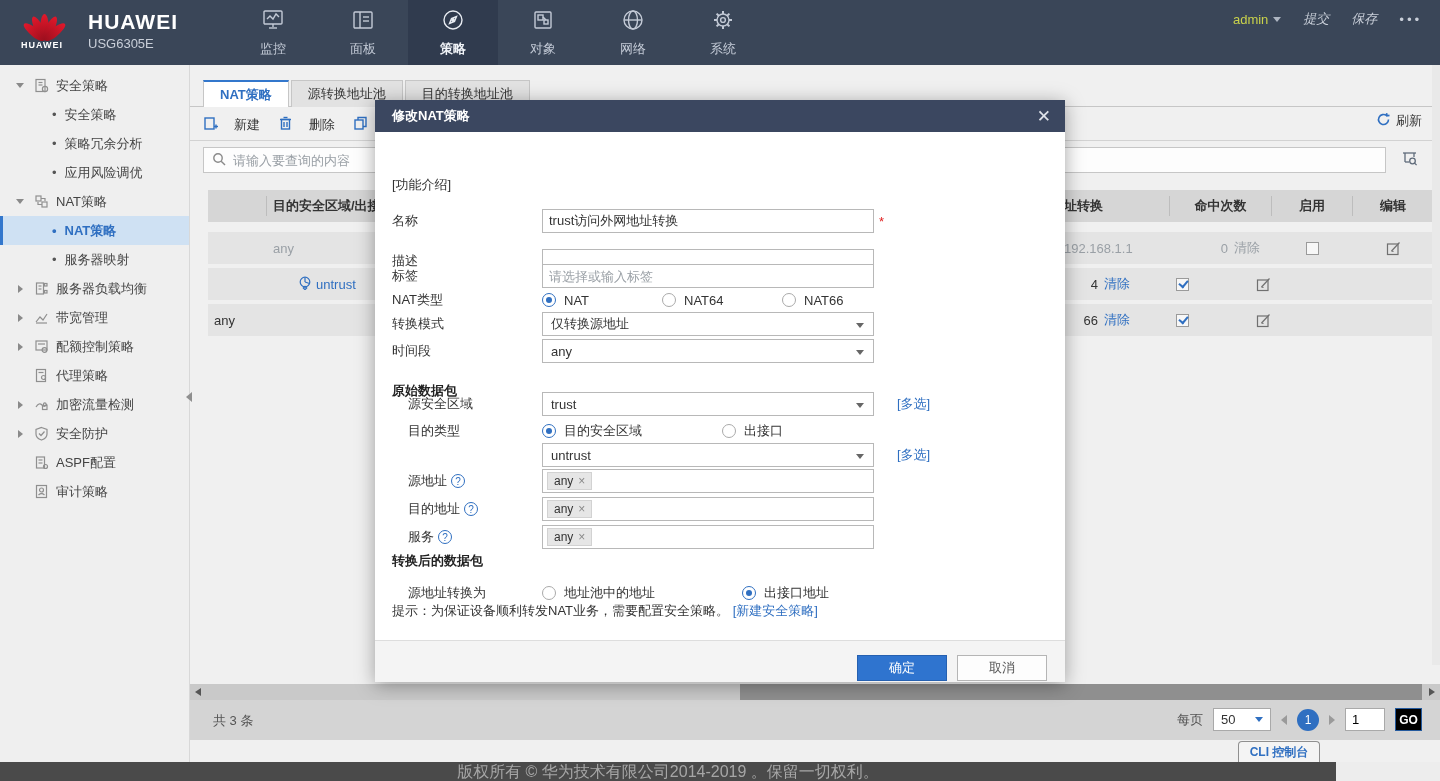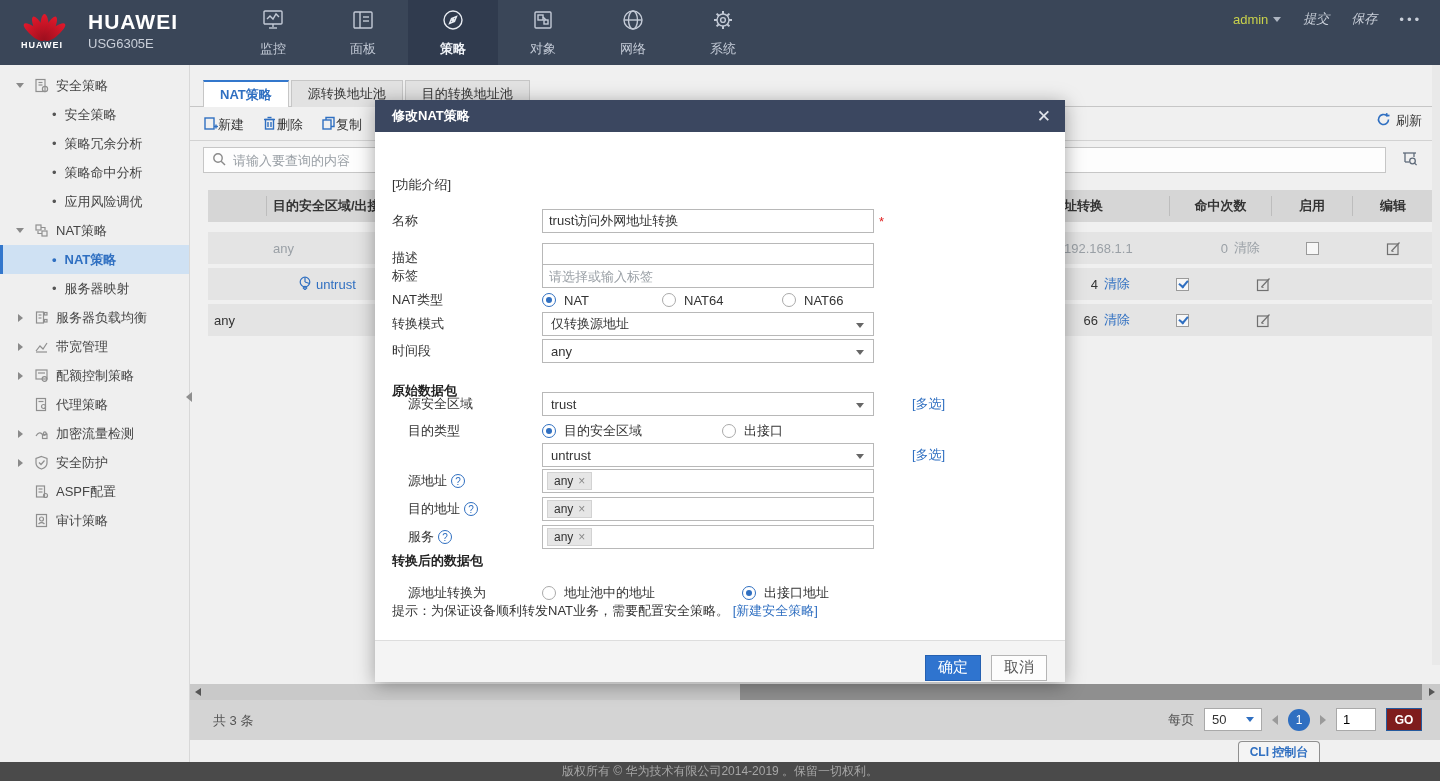--- a/index.html
+++ b/index.html
@@ -39,21 +39,21 @@
   .tree-row.selected .bullet::before { color:#2f6fc1; }
   .collapse-handle { position:absolute; right:-3px; top:327px; width:0; height:0; border-top:5px solid transparent; border-bottom:5px solid transparent; border-right:6px solid #8f8f8f; cursor:pointer; }
 
   
   .content { position:absolute; left:190px; top:65px; right:0; bottom:19px; background:#f0f0f0; }
   .tabs { position:absolute; left:13px; top:15px; height:27px; display:flex; }
   .tab { padding:0 16px; height:27px; line-height:25px; background:#e2e2e2; border:1px solid #c6c6c6; border-bottom:none; margin-right:2px; cursor:pointer; color:#333; }
   .tab.active { background:#fff; border-top:2px solid #3377cc; color:#2f6fc1; font-weight:bold; }
   .tabline { position:absolute; left:0; right:0; top:41px; border-bottom:1px solid #c6c6c6; }
   .toolbar { position:absolute; left:13px; top:47px; height:26px; display:flex; align-items:center; gap:18px; }
-  .tb-item { display:flex; align-items:center; gap:0; cursor:pointer; color:#333; }
+  .tb-item { display:flex; align-items:center; gap:16px; cursor:pointer; color:#333; }
   .tb-item svg { stroke:#2f6fc1; fill:none; stroke-width:1.4; }
   .toolbar-line { position:absolute; left:0; right:0; top:75px; border-bottom:1px solid #d2d2d2; }
   .refresh { position:absolute; right:18px; top:47px; display:flex; align-items:center; gap:5px; cursor:pointer; }
   .search-row { position:absolute; left:13px; top:82px; right:14px; height:26px; }
   .search-box { position:absolute; left:0; right:40px; height:26px; background:#fdfdfd; border:1px solid #c6c6c6; display:flex; align-items:center; padding:0 8px; }
   .search-box svg { stroke:#8a8a8a; fill:none; stroke-width:1.4; margin-right:7px; }
   .search-box input { border:none; outline:none; background:transparent; flex:1; font-size:13px; color:#333; font-family:inherit; }
   .search-box input::placeholder { color:#9aa0a6; }
   .adv-search { position:absolute; right:4px; top:1px; width:26px; height:24px; display:flex; align-items:center; justify-content:center; cursor:pointer; }
   .adv-search svg { stroke:#5f6b7a; fill:none; stroke-width:1.3; }
@@ -89,25 +89,25 @@
   .hs-thumb { position:absolute; left:550px; width:682px; top:0; height:16px; background:#8f8f8f; cursor:grab; }
   .statusbar { position:absolute; left:0; right:0; top:635px; height:40px; background:#d4d4d4; }
   .total { position:absolute; left:23px; top:12px; color:#555; }
   .pager { position:absolute; right:18px; top:8px; display:flex; align-items:center; gap:10px; }
   .pp-select { width:58px; height:23px; background:#fff; border:1px solid #a9a9a9; display:flex; align-items:center; justify-content:space-between; padding:0 7px; cursor:pointer; }
   .pg-arrow { width:0; height:0; border-top:5px solid transparent; border-bottom:5px solid transparent; cursor:pointer; }
   .pg-prev { border-right:6px solid #9a9a9a; }
   .pg-next { border-left:6px solid #9a9a9a; }
   .pg-current { width:22px; height:22px; border-radius:50%; background:#2f6fc1; color:#fff; display:flex; align-items:center; justify-content:center; font-size:12px; cursor:pointer; }
   .goto-input { width:40px; height:23px; border:1px solid #a9a9a9; background:#fff; text-align:left; padding-left:6px; font-family:inherit; font-size:13px; }
-  .go-btn { width:36px; height:23px; background:#7f1d1d; color:#fff; border:1px solid #245a9e; display:flex; align-items:center; justify-content:center; font-size:12px; font-weight:bold; cursor:pointer; }
+  .go-btn { width:27px; height:23px; background:#000000; color:#fff; border:1px solid #245a9e; display:flex; align-items:center; justify-content:center; font-size:12px; font-weight:bold; cursor:pointer; }
   .cli-tab { position:absolute; left:1048px; top:676px; width:82px; height:21px; background:#f4f4f4; border:1px solid #8f8f8f; border-bottom:none; border-radius:4px 4px 0 0; color:#2f6fc1; font-weight:bold; font-size:12px; display:flex; align-items:center; justify-content:center; cursor:pointer; }
 
   
-  .footer { position:absolute; left:0; bottom:0; width:1440px; height:19px; background:#4a4a4a; color:#a6a6a6; font-size:12px; display:flex; align-items:center; justify-content:center; z-index:6; }
+  .footer { position:absolute; left:0; bottom:0; width:1336px; height:19px; background:#4a4a4a; color:#a6a6a6; font-size:16px; display:flex; align-items:flex-start; justify-content:center; z-index:6; }
 
   
   .dialog { position:absolute; left:375px; top:100px; width:690px; height:582px; background:#fff; box-shadow:0 3px 18px rgba(0,0,0,.35); z-index:10; }
   .dlg-header { height:32px; background:#3b4760; color:#fff; font-weight:bold; display:flex; align-items:center; padding:0 14px 0 17px; }
   .dlg-close { margin-left:auto; color:#dfe3ea; font-size:17px; cursor:pointer; line-height:1; }
   .dlg-body { position:relative; height:508px; font-size:13px; }
   .drow { position:absolute; left:17px; right:17px; height:36px; display:flex; align-items:center; }
   .dlabel { width:150px; flex:0 0 150px; color:#333; }
   .dlabel.sub { padding-left:16px; display:flex; align-items:center; gap:4px; }
   .dsection { position:absolute; left:17px; font-weight:bold; color:#222; }
@@ -116,24 +116,24 @@
   .dselect { width:332px; height:24px; border:1px solid #b8b8b8; display:flex; align-items:center; padding:0 8px; cursor:pointer; background:#fff; position:relative; }
   .dselect .caret { position:absolute; right:9px; top:10px; width:0; height:0; border-left:4px solid transparent; border-right:4px solid transparent; border-top:5px solid #666; }
   .tagfield { width:332px; height:24px; border:1px solid #b8b8b8; display:flex; align-items:center; padding:0 4px; background:#fff; }
   .chip { background:#e6e6e6; border:1px solid #d2d2d2; height:18px; display:flex; align-items:center; gap:5px; padding:0 6px; font-size:12px; color:#333; }
   .chip-x { color:#8a8a8a; cursor:pointer; }
   .radio { width:14px; height:14px; border-radius:50%; border:1px solid #aaa; background:#fff; position:relative; flex:0 0 auto; cursor:pointer; }
   .radio.checked { border-color:#2f6fc1; }
   .radio.checked::after { content:""; position:absolute; left:3px; top:3px; width:6px; height:6px; border-radius:50%; background:#2f6fc1; }
   .radio-item { display:flex; align-items:center; gap:8px; }
   .help { width:14px; height:14px; border-radius:50%; border:1px solid #2f6fc1; color:#2f6fc1; font-size:10px; display:inline-flex; align-items:center; justify-content:center; cursor:pointer; }
-  .multi { color:#2f6fc1; margin-left:38px; cursor:pointer;text-align:center; }
+  .multi { color:#2f6fc1; margin-left:23px; cursor:pointer;text-align:center; }
   .req { color:#e02020; margin-left:5px; }
   .dlg-footer { position:absolute; left:0; right:0; bottom:0; height:42px; background:#f4f4f4; border-top:1px solid #ddd; display:flex; align-items:center; justify-content:flex-end; padding-right:18px; gap:10px; }
-  .btn { width:56px; height:26px; display:flex; align-items:center; justify-content:center; cursor:pointer; font-size:15px;margin-top:12px; }
+  .btn { width:90px; height:26px; display:flex; align-items:center; justify-content:center; cursor:pointer; font-size:13px;margin-top:12px; }
   .btn-primary { background:#2f74cf; color:#fff; border:1px solid #2560b0; }
   .btn-plain { background:#fdfdfd; color:#555; border:1px solid #b5b5b5; }
   .hint-row { position:absolute; left:17px; color:#333; }
 </style>
 </head>
 <body>
 
 <div class="topbar">
   <div class="logo-wrap">
     <div class="logo-flower">
@@ -235,23 +235,20 @@
         </svg></span>
     <span class="bullet-less">安全策略</span>
   </div>
   <div class="tree-row tree-child">
       <span class="bullet">安全策略</span>
     </div>
   <div class="tree-row tree-child">
       <span class="bullet">策略冗余分析</span>
     </div>
   <div class="tree-row tree-child">
-      <span class="bullet">策略命中分析</span>
-    </div>
-  <div class="tree-row tree-child">
       <span class="bullet">应用风险调优</span>
     </div>
   <div class="tree-row">
     <span class="tree-arrow">
         <span class="arr-down"></span>
       </span>
     <span class="tree-icon"><svg width="15" height="15" viewBox="0 0 15 15">
           <rect x="2" y="2" width="5" height="5"></rect>
           <rect x="8" y="8" width="5" height="5"></rect>
           <polyline points="7,4.5 11,4.5 11,7"></polyline>
@@ -535,21 +532,21 @@
   </div>
   <div class="dlg-body">
     <span class="hint-row link" style="top:44px;">[功能介绍]</span>
 
     <div class="drow" style="top:71px;">
       <span class="dlabel">名称</span>
       <input class="dinput" value="trust访问外网地址转换" style="">
       <span class="req">*</span>
     </div>
 
-    <div class="drow" style="top:99px;align-items:flex-end;">
+    <div class="drow" style="top:111px;">
       <span class="dlabel">描述</span>
       <input class="dinput" style="">
     </div>
 
     <div class="drow" style="top:126px;">
       <span class="dlabel">标签</span>
       <input class="dinput" placeholder="请选择或输入标签" style="">
     </div>
 
     <div class="drow" style="top:150px;">

